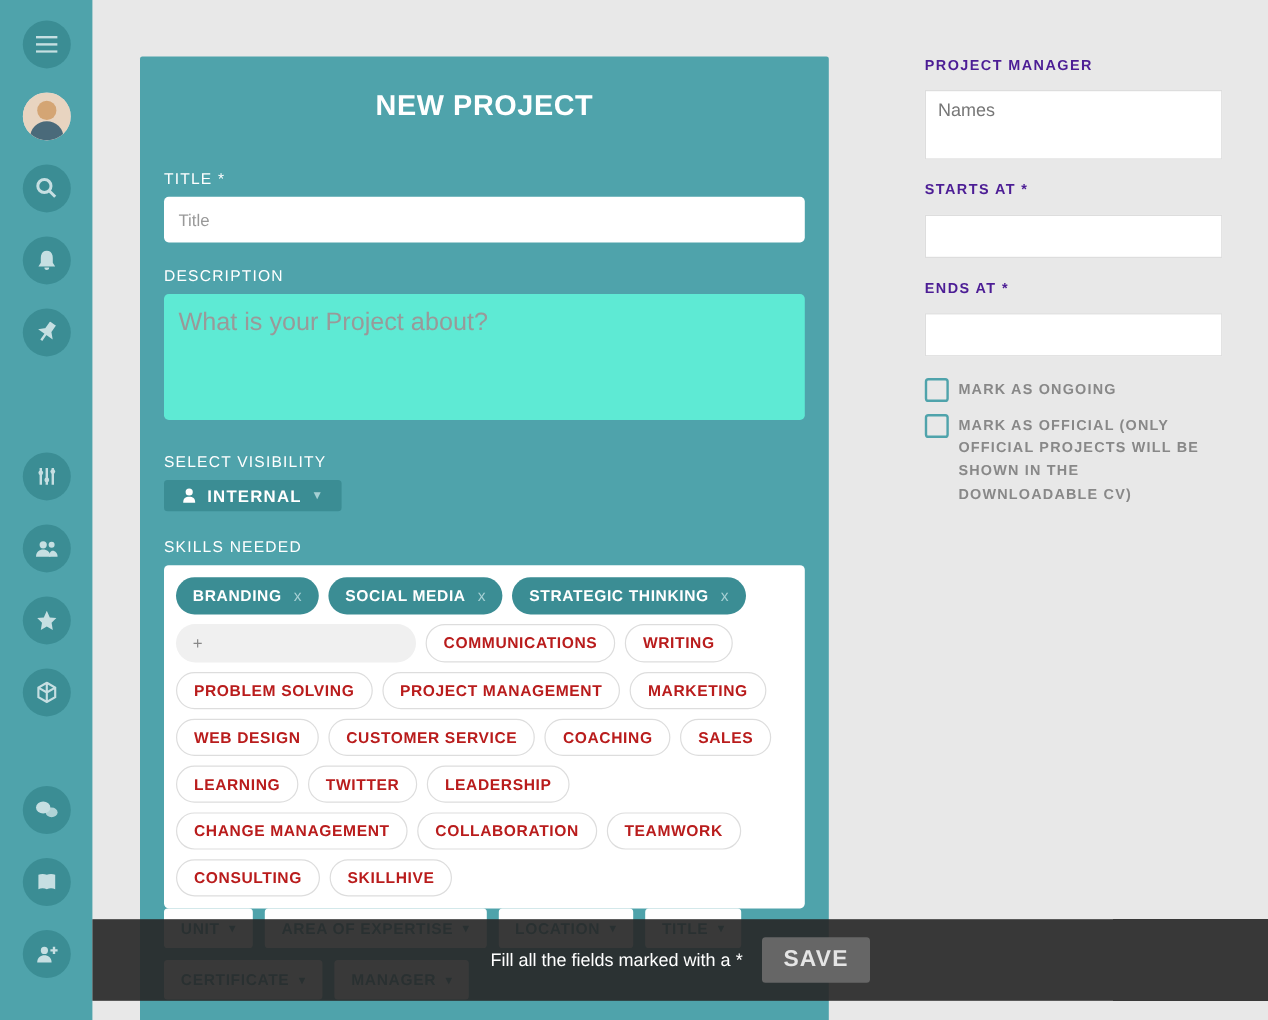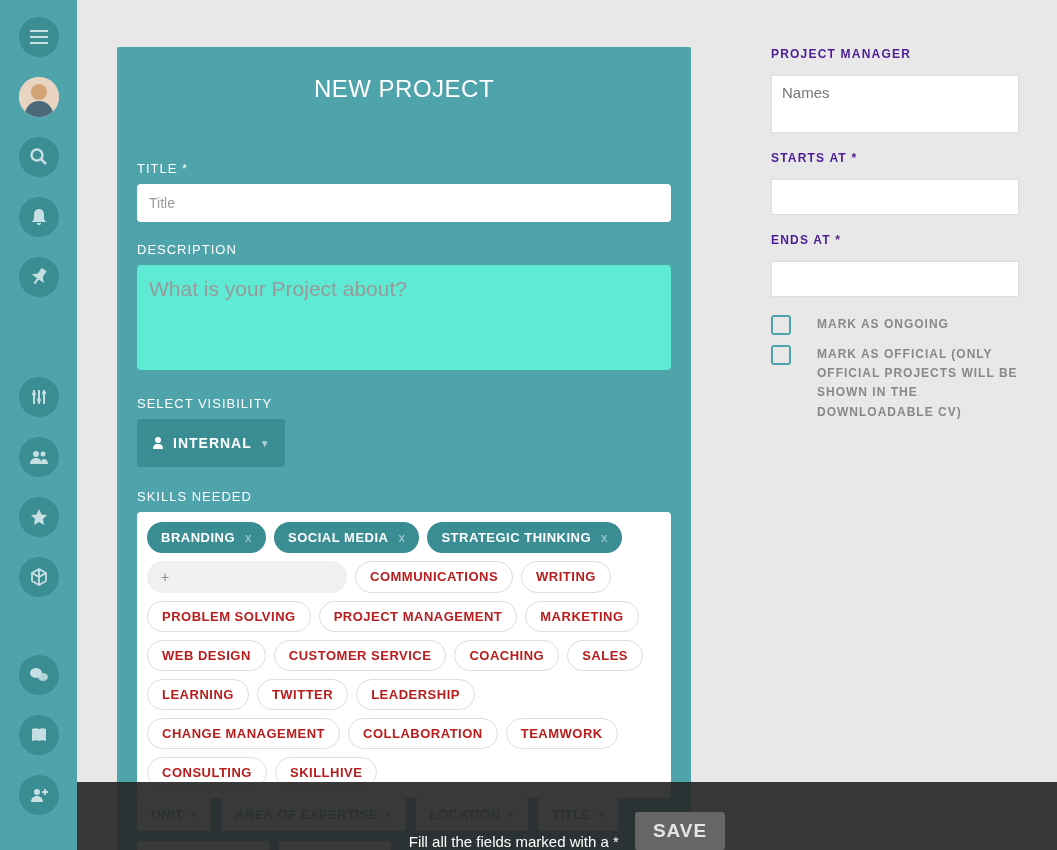--- a/index.html
+++ b/index.html
@@ -60,23 +60,23 @@
     background: #4fa3ab;
     width: 574px;
     margin-left: 40px;
     border-radius: 2px;
     padding: 28px 20px 20px 20px;
   }
   .card-title {
     color: #fff;
     text-align: center;
     font-size: 24px;
-    font-weight: 400;
+    font-weight: 700;
     letter-spacing: 0.5px;
-    margin-bottom: 58px;
+    margin-bottom: 38px;
   }
   .field-label {
     color: #fff;
     font-size: 13px;
     font-weight: 400;
     letter-spacing: 1px;
     margin-bottom: 8px;
     text-transform: uppercase;
   }
   .text-input {
@@ -103,21 +103,21 @@
     margin-bottom: 22px;
     resize: none;
     font-family: inherit;
   }
   .dropdown-btn {
     display: inline-flex;
     align-items: center;
     background: #3b8d94;
     color: #fff;
     border: none;
-    padding: 16px 14px;
+    padding: 5px 14px;
     border-radius: 3px;
     font-size: 14px;
     font-weight: 600;
     letter-spacing: 1px;
     cursor: pointer;
     gap: 8px;
     margin-bottom: 22px;
   }
   .dropdown-btn .caret {
     font-size: 10px;
@@ -210,21 +210,21 @@
     border: 1px solid #ddd;
     background: #fff;
     margin-bottom: 18px;
     padding: 8px 10px;
     font-size: 15px;
     color: #777;
   }
   .checkbox-row {
     display: flex;
     align-items: flex-start;
-    gap: 26px;
+    gap: 8px;
     margin-bottom: 10px;
   }
   .checkbox {
     width: 20px;
     height: 20px;
     border: 2px solid #4fa3ab;
     border-radius: 3px;
     flex-shrink: 0;
     cursor: pointer;
   }
@@ -234,25 +234,25 @@
     font-weight: 700;
     letter-spacing: 1px;
     text-transform: uppercase;
     line-height: 1.6;
   }
 
   .bottom-bar {
     position: absolute;
     left: 77px;
     right: 0;
-    bottom: 0;
+    bottom: 16px;
     height: 68px;
     background: rgba(40,40,40,0.92);
     display: flex;
-    align-items: flex-end;
+    align-items: center;
     justify-content: center;
     gap: 16px;
     color: #fff;
     font-size: 15px;
   }
   .save-btn {
     background: #666;
     color: #e5e5e5;
     border: none;
     padding: 8px 18px;

